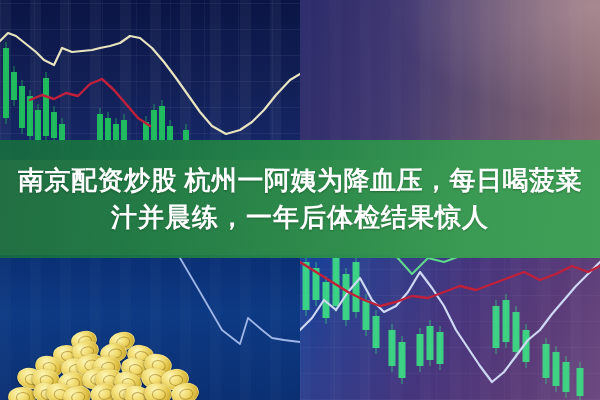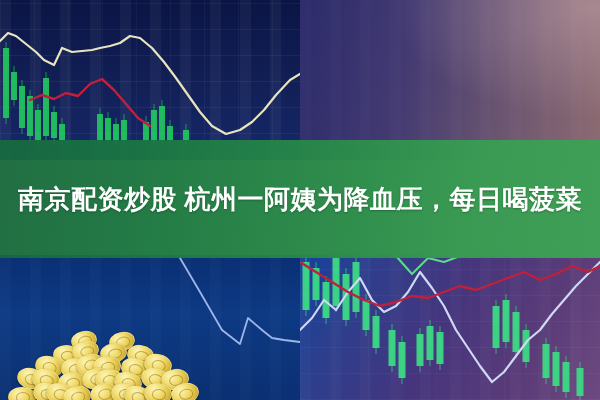--- a/index.html
+++ b/index.html
@@ -284,15 +284,16 @@
       <div class="coin" style="left: 92.1996px; top: 13.2085px; width: 25px; height: 18px; z-index: 7; transform: rotate(-10.1deg);"></div>
       <div class="coin" style="left: 118.863px; top: 14.6118px; width: 25px; height: 18px; z-index: 7; transform: rotate(9.3deg);"></div>
       <div class="coin" style="left: 62.5032px; top: 0.537735px; width: 24px; height: 17.28px; z-index: 6; transform: rotate(-12.1deg);"></div>
       <div class="coin" style="left: 100.998px; top: 2.44962px; width: 24px; height: 17.28px; z-index: 6; transform: rotate(-13.3deg);"></div>
     </div>
 
   <div id="corner-bloom"></div>
 
   <div id="headline-banner">
     <div class="headline-line" id="headline-line-1">南京配资炒股 杭州一阿姨为降血压，每日喝菠菜</div>
+    <div class="headline-line" id="headline-line-2">汁并晨练，一年后体检结果惊人</div>
   </div>
 
 </div>
 
 </body></html>

